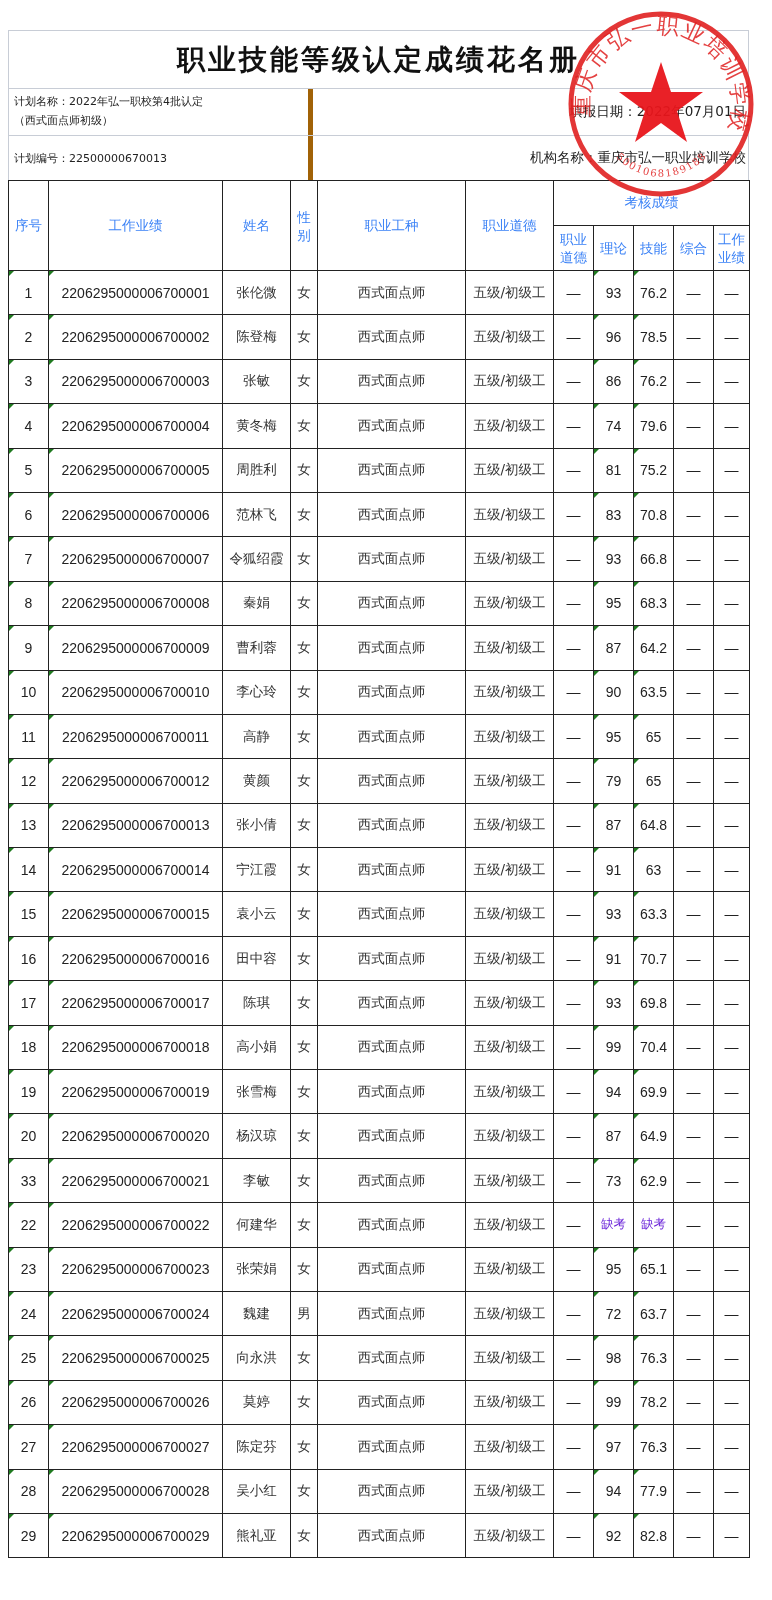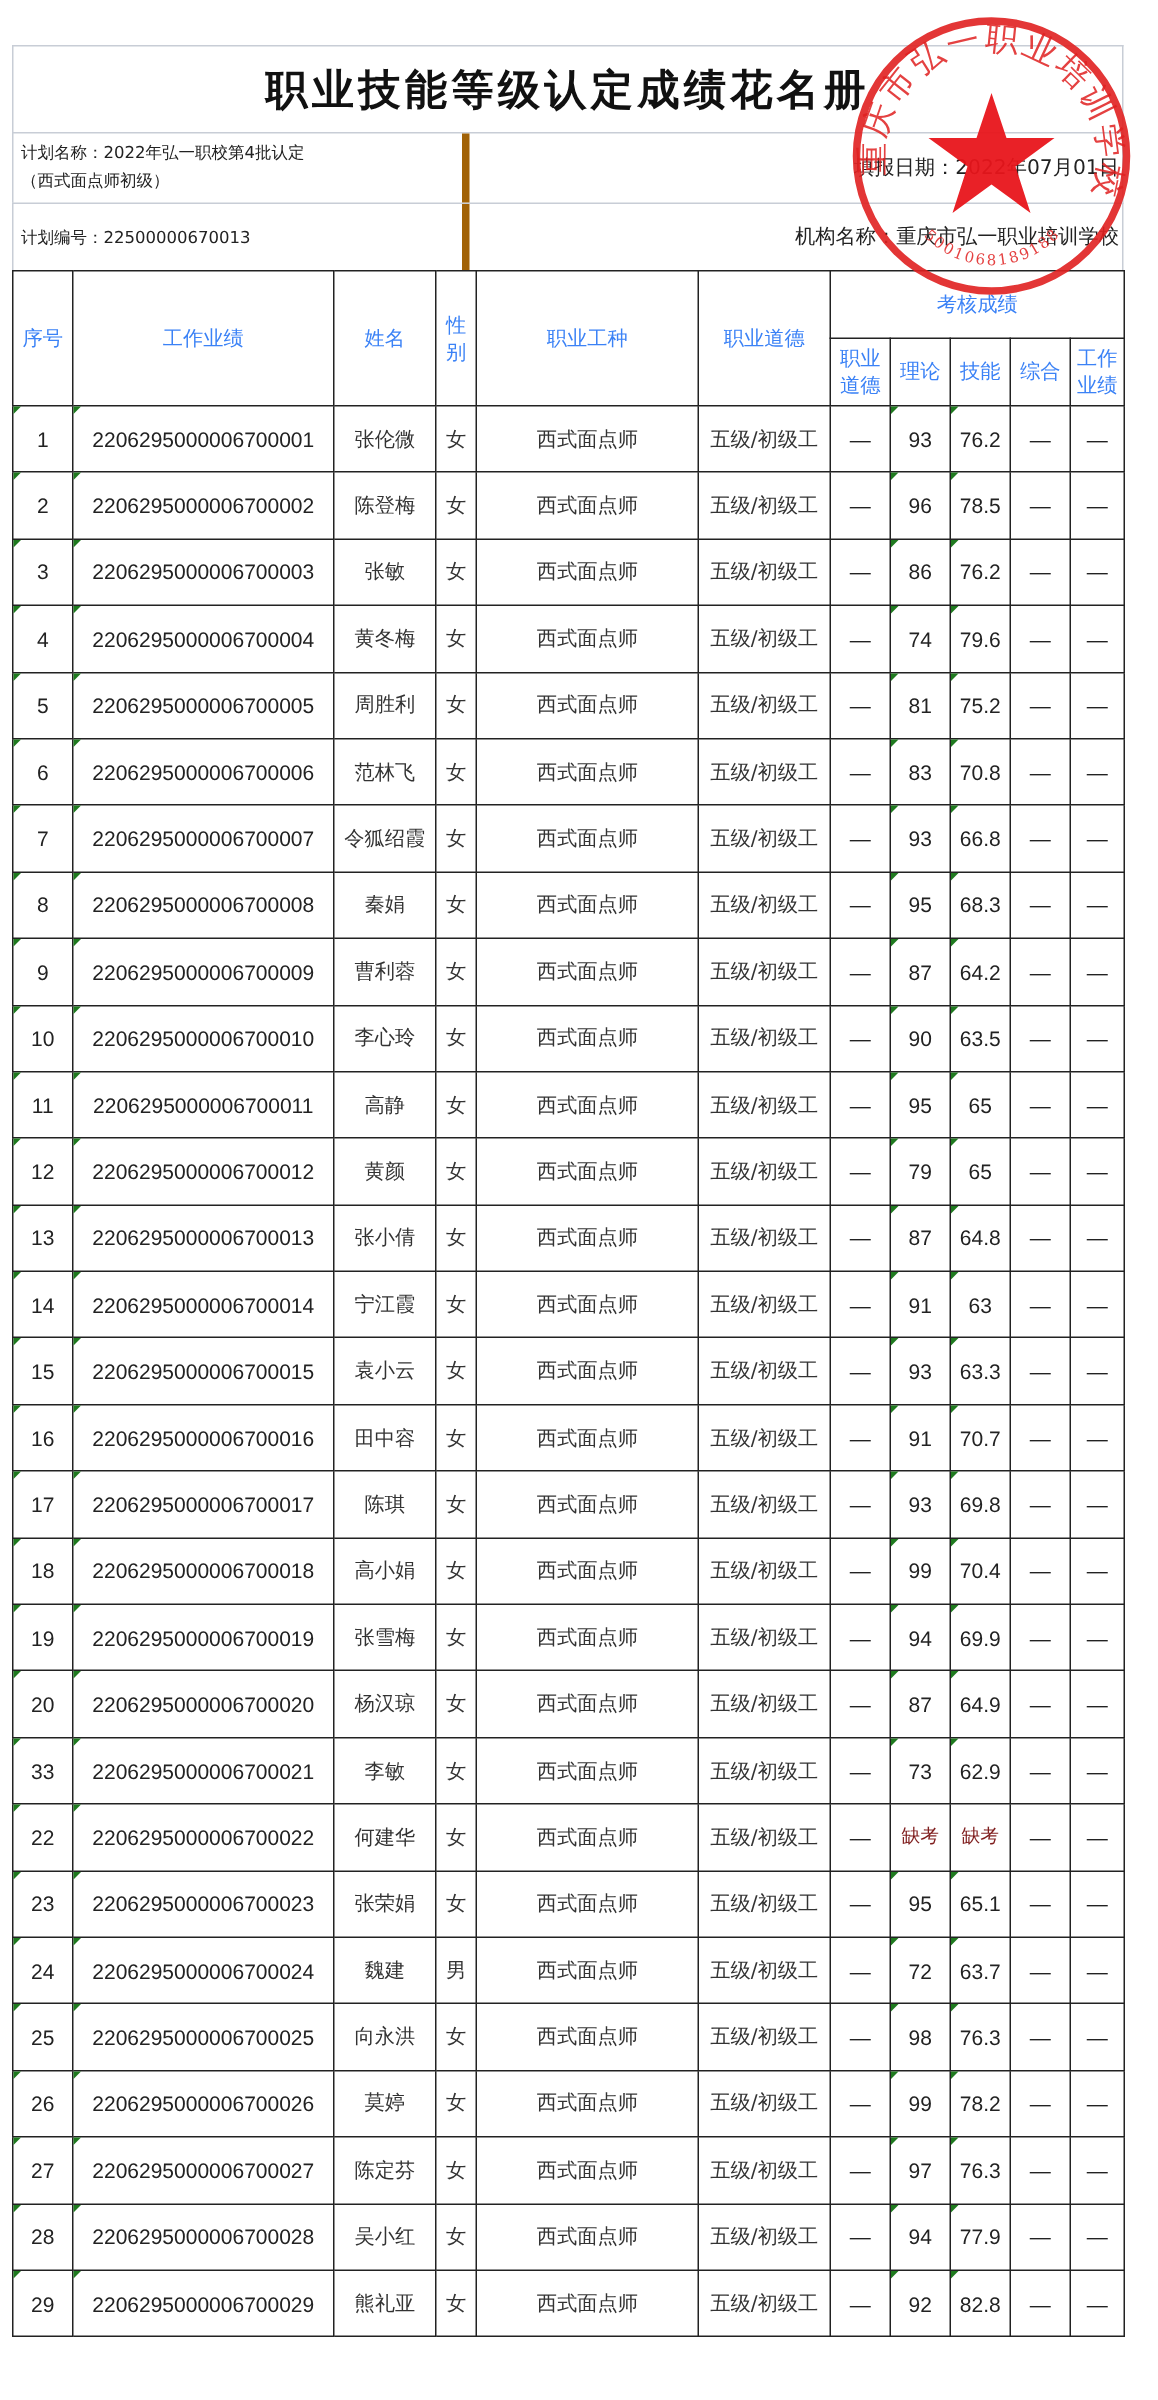--- a/index.html
+++ b/index.html
@@ -21,21 +21,21 @@
   table { border-collapse: collapse; width: 741px; table-layout: fixed; }
   td, th { border: 1.5px solid #222; text-align: center; vertical-align: middle;
            padding: 0; font-weight: normal; font-size: 13.5px; position: relative; }
   th { color: #3b82f6; }
   thead tr.h1 th { height: 44px; }
   thead tr.h2 th { height: 44px; line-height: 18px; }
   tbody td { height: 43.4px; font-family: "Liberation Sans", "DejaVu Sans", sans-serif; font-size: 14px; }
   td.cn { font-family: "DejaVu Sans", sans-serif; font-size: 13.5px; color: #333; }
   td.mark::before { content: ""; position: absolute; left: 0; top: 0; width: 0; height: 0;
                     border-top: 5px solid #1f7a1f; border-right: 5px solid transparent; }
-  .absent { font-size: 12.5px; color: #7f1d1d; font-family: Liberation Serif, serif; }
+  .absent { font-size: 12.5px; color: #6d28d9; font-family: Liberation Serif, serif; }
   .dash { font-size: 14px; }
   .stamp { position: absolute; left: 561px; top: 4px; width: 200px; height: 200px; pointer-events: none; }
 </style>
 </head>
 <body>
 
 <div class="sheet">
   <div class="title">职业技能等级认定成绩花名册</div>
 
   <div class="info-row r1">

